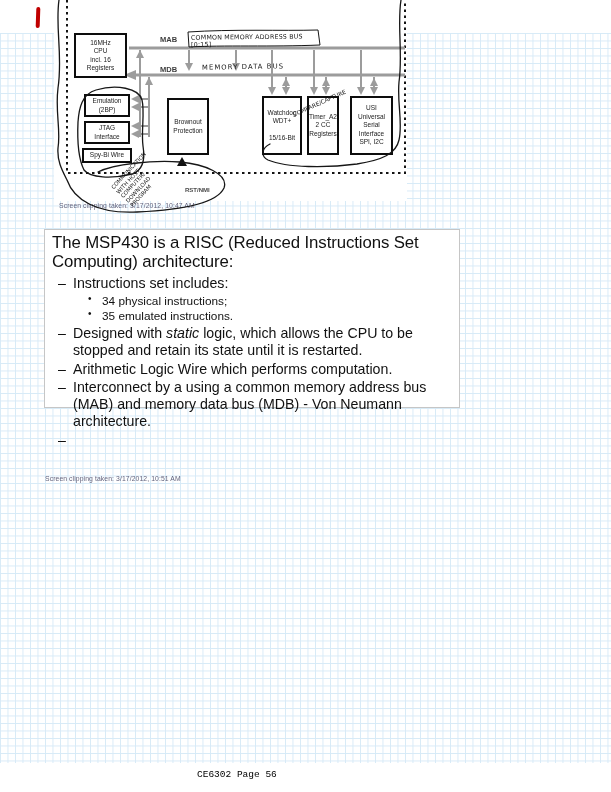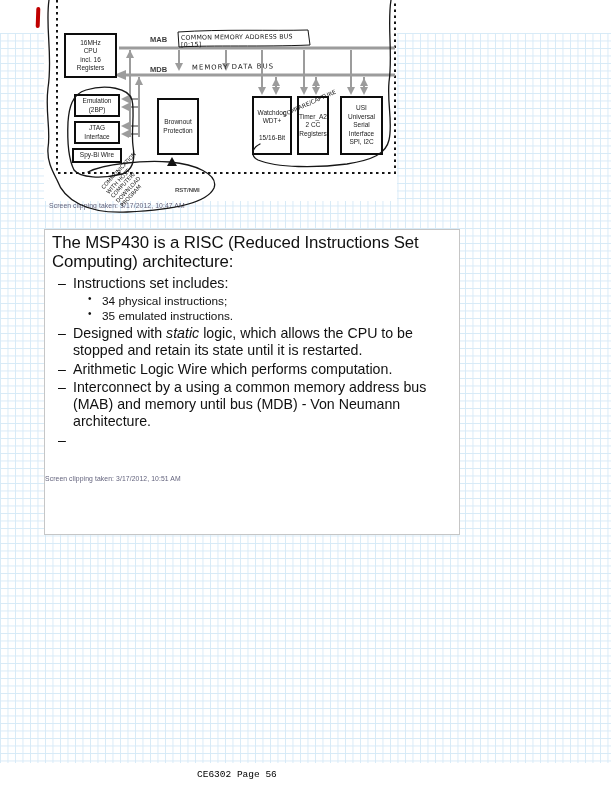--- a/index.html
+++ b/index.html
@@ -10,21 +10,21 @@
   
   .grid{
     position:absolute;left:0;top:33px;width:611px;height:730px;
     background-image:
       linear-gradient(to right,#d7eaf7 1px,transparent 1px),
       linear-gradient(to bottom,#d7eaf7 1px,transparent 1px);
     background-size:7.5px 7.5px;
     z-index:0;
   }
   
-  .clip-region{position:absolute;left:42px;top:0;width:360px;height:228px;z-index:2;padding-left:32px;}
+  .clip-region{position:absolute;left:52px;top:0;width:360px;height:228px;z-index:2;padding-left:32px;}
   .clip-bg{position:absolute;left:2px;top:0;width:353px;height:201px;background:#fff;}
   .clip-region svg{position:absolute;left:0;top:0;}
   svg.ink{z-index:6;pointer-events:none;}
   .blk{
     position:absolute;box-sizing:border-box;border:2px solid #0d0d0d;background:#fff;
     display:flex;align-items:center;justify-content:center;text-align:center;
     white-space:pre-line;font-size:6.5px;line-height:1.3;color:#222;z-index:3;
   }
   .buslabel{position:absolute;font-size:7.5px;font-weight:bold;color:#3d3d3d;z-index:3;}
   .hw{position:absolute;color:#151515;z-index:5;font-family:"DejaVu Sans",sans-serif;}
@@ -35,21 +35,21 @@
   .rstlabel{position:absolute;left:133px;top:187px;font-size:6px;font-weight:bold;color:#4a4a4a;z-index:3;}
   .clipcaption{
     position:absolute;font-size:6.8px;color:#63637d;letter-spacing:.1px;z-index:2;
     font-family:"Liberation Sans",sans-serif;white-space:nowrap;
   }
   .cap1{left:7px;top:202px;}
   .cap2{left:45px;top:475px;}
   .red-ink{position:absolute;left:36px;top:7px;width:3.5px;height:21px;background:#c00000;border-radius:2px;transform:rotate(2deg);z-index:7;}
   
   .textblock{
-    position:absolute;left:44px;top:229px;width:416px;height:306px;box-sizing:border-box;
+    position:absolute;left:44px;top:229px;width:416px;height:179px;box-sizing:border-box;
     background:#fff;border:1px solid #c6c6c6;z-index:2;color:#111;
   }
   .tb-title{font-size:16.8px;line-height:1.13;margin:4px 30px 3px 7px;letter-spacing:-.1px;}
   .li{position:relative;padding-left:28px;padding-right:10px;font-size:14.2px;line-height:1.18;margin-bottom:2px;}
   .li .mk{position:absolute;left:13px;top:0;}
   .sub{position:relative;padding-left:57px;padding-right:10px;font-size:11.8px;line-height:1.25;margin-bottom:1px;}
   .sub .mk{position:absolute;left:43px;top:-1px;font-size:10px;}
   .it{font-style:italic;margin-top:24px;}
   
   .footer{
@@ -172,21 +172,21 @@
   <div class="sub">
     <span class="mk">•</span><span>35 emulated instructions.</span>
   </div>
   <div class="li">
     <span class="mk">–</span><span>Designed with </span><span class="it">static</span><span> logic, which allows the CPU to be stopped and retain its state until it is restarted.</span>
   </div>
   <div class="li">
     <span class="mk">–</span><span>Arithmetic Logic Wire which performs computation.</span>
   </div>
   <div class="li">
-    <span class="mk">–</span><span>Interconnect by a using a common memory address bus (MAB) and memory until bus (MDB) - Von Neumann architecture.</span>
+    <span class="mk">–</span><span>Interconnect by a using a common memory address bus (MAB) and memory data bus (MDB) - Von Neumann architecture.</span>
   </div>
   <div class="li">
     <span class="mk">–</span>
   </div>
 </div>
 
 <div class="clipcaption cap2">Screen clipping taken: 3/17/2012, 10:51 AM</div>
 
 <div class="footer">CE6302 Page 56</div>
 

